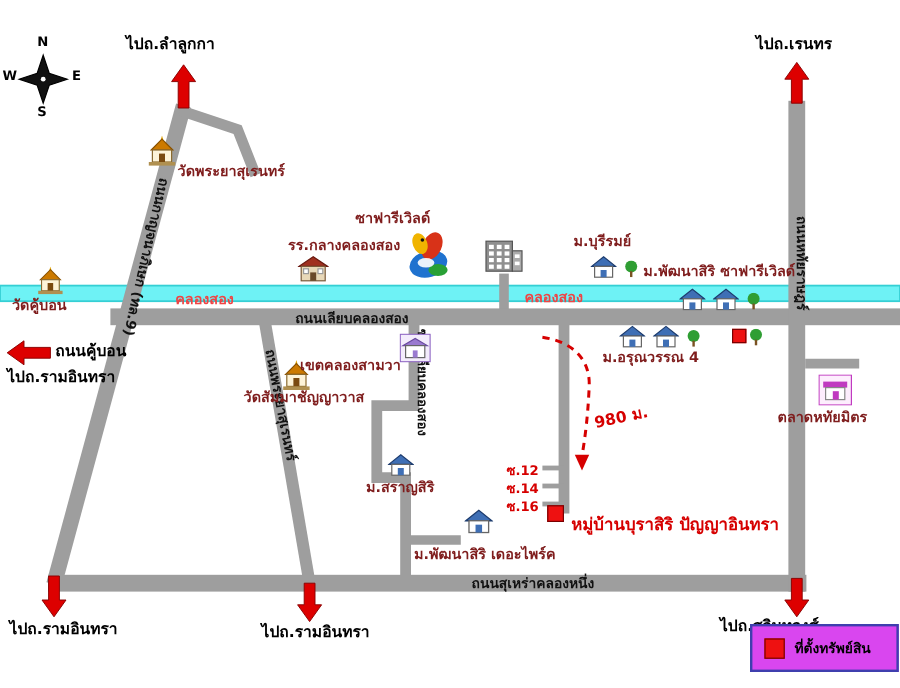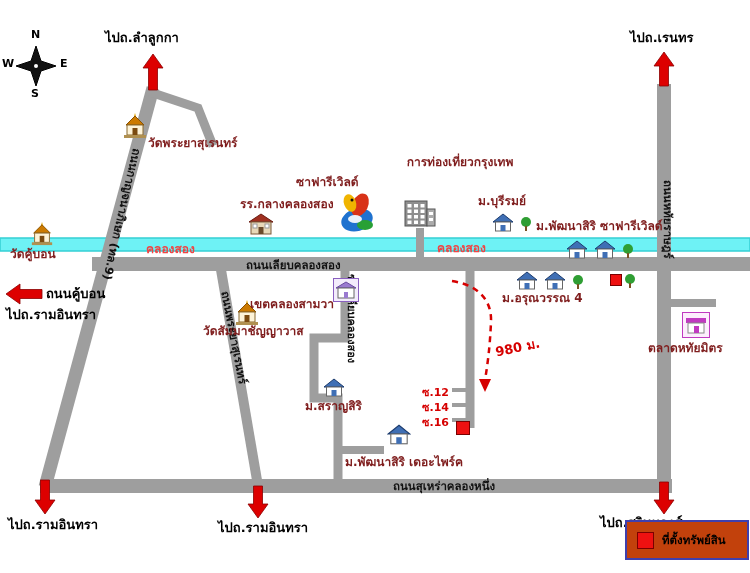--- a/index.html
+++ b/index.html
@@ -8,21 +8,21 @@
   #base{position:absolute;left:0;top:0;}
   .lbl{position:absolute;white-space:nowrap;font-weight:bold;color:#000;font-size:13px;line-height:1.1;}
   .place{position:absolute;white-space:nowrap;font-weight:bold;color:#7f1d1d;font-size:12px;line-height:1.1;}
   .roadlbl{position:absolute;white-space:nowrap;font-weight:bold;color:#111;font-size:11.5px;line-height:1.1;}
   .canallbl{position:absolute;white-space:nowrap;font-weight:bold;color:#ef4444;font-size:12px;}
   .rot{transform-origin:0 0;}
   .soilbl{position:absolute;width:30px;text-align:right;font-size:11px;font-weight:bold;color:#d60000;}
   .icon{position:absolute;line-height:0;}
   .redsq{position:absolute;width:12px;height:12px;background:#ee1111;border:1px solid #7a0000;}
   #legend{position:absolute;left:625px;top:520px;width:120px;height:36px;border:2px solid #3f3fae;
-          background:#c2410c;display:flex;align-items:center;}
+          background:#d946ef;display:flex;align-items:center;}
   #legend .sq{width:15px;height:15px;background:#ee1111;border:1px solid #7a0000;margin:0 8px 0 10px;}
   #legend .txt{font-size:11.5px;font-weight:bold;color:#000;white-space:nowrap;}
   .dest{position:absolute;white-space:nowrap;font-weight:bold;color:#d60000;font-size:14px;}
   .dist{position:absolute;white-space:nowrap;font-weight:bold;color:#d60000;font-size:13px;transform:rotate(-12deg);}
 </style>
 </head>
 <body>
 
 <div id="map">
 
@@ -141,21 +141,20 @@
     <svg width="38" height="46" viewBox="0 0 38 46">
       <ellipse cx="19" cy="30" rx="16" ry="11" fill="#1f72cf" transform="rotate(-15 19 30)"></ellipse>
       <ellipse cx="22" cy="15" rx="8" ry="12" fill="#d83218" transform="rotate(25 22 15)"></ellipse>
       <ellipse cx="12" cy="13" rx="6" ry="9" fill="#f0b400" transform="rotate(-20 12 13)"></ellipse>
       <ellipse cx="27" cy="35" rx="8" ry="5" fill="#28a035"></ellipse>
       <ellipse cx="17" cy="29" rx="7" ry="4" fill="#ffffff" opacity="0.9"></ellipse>
       <circle cx="14" cy="10" r="1.5" fill="#111"></circle>
     </svg>
   </div>
 
-  <div class="place" style="left:380px;top:156px;width:160px;text-align:center;">การท่องเที่ยวกรุงเทพ</div>
   <div class="icon" style="left:403px;top:196px;">
     <svg width="34" height="32" viewBox="0 0 34 32">
       <rect x="2" y="5" width="22" height="25" fill="#8f8f8f" stroke="#555"></rect>
       <rect x="24" y="13" width="8" height="17" fill="#ababab" stroke="#555"></rect>
       <g fill="#fff">
         <rect x="4.5" y="8" width="4" height="3.5"></rect>
           <rect x="11" y="8" width="4" height="3.5"></rect>
           <rect x="17.5" y="8" width="4" height="3.5"></rect>
         <rect x="4.5" y="13.5" width="4" height="3.5"></rect>
           <rect x="11" y="13.5" width="4" height="3.5"></rect>
@@ -263,20 +262,21 @@
         <rect x="3.5" y="9" width="15" height="9" fill="#fff" stroke="#666"></rect>
         <rect x="8.5" y="12" width="5" height="6" fill="#3f6fb5"></rect>
       </svg>
   </div>
   <div class="place" style="left:345px;top:456px;">ม.พัฒนาสิริ เดอะไพร์ค</div>
 
   <div class="soilbl" style="left:419px;top:383px;">ซ.12</div>
   <div class="soilbl" style="left:419px;top:398px;">ซ.14</div>
   <div class="soilbl" style="left:419px;top:413px;">ซ.16</div>
   <div class="redsq" style="left:456px;top:421px;"></div>
+  <div class="dest" style="left:476px;top:426px;">หมู่บ้านบุราสิริ ปัญญาอินทรา</div>
   <div class="dist" style="left:495px;top:337px;">980 ม.</div>
 
   <div class="icon" style="left:682px;top:312px;">
     <svg width="28" height="26" viewBox="0 0 28 26">
         <rect x="0.5" y="0.5" width="27" height="25" fill="#fdeefd" stroke="#c03ac0"></rect>
         <rect x="4" y="6" width="20" height="5" fill="#c03ac0"></rect>
         <rect x="6" y="11" width="16" height="10" fill="#fff" stroke="#888"></rect>
         <rect x="12" y="14" width="5" height="7" fill="#c03ac0"></rect>
       </svg>
   </div>

